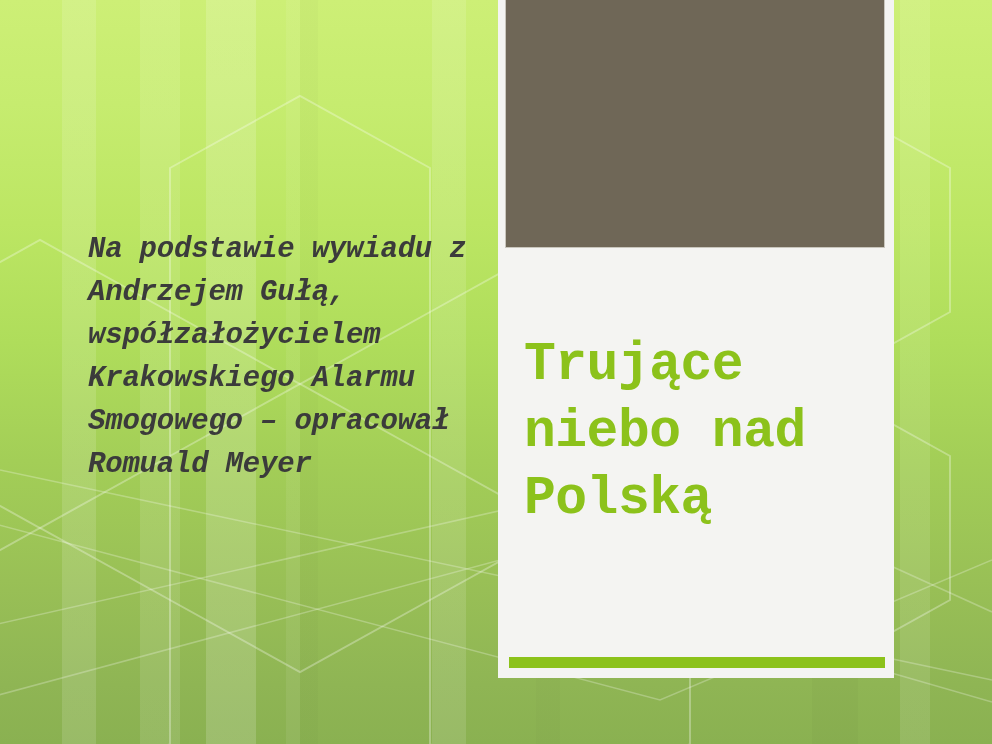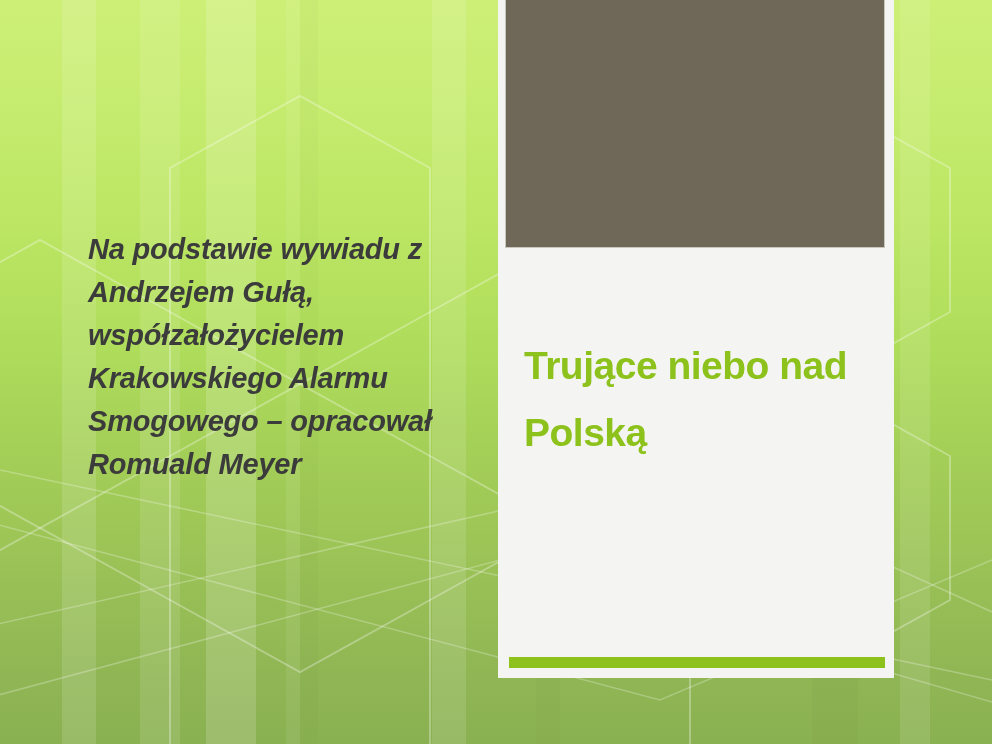--- a/index.html
+++ b/index.html
@@ -5,21 +5,21 @@
   html, body {
     margin: 0;
     padding: 0;
     background: #ffffff;
   }
   #slide {
     position: relative;
     width: 992px;
     height: 744px;
     overflow: hidden;
-    font-family: Liberation Sans, sans-serif;
+    font-family: Liberation Mono, monospace;
     background: linear-gradient(to bottom,
         #cdef76 0%,
         #c6ec6f 14%,
         #bce663 30%,
         #afdd5b 46%,
         #a3ce57 62%,
         #99c056 78%,
         #8fb554 92%,
         #8ab151 100%);
   }
@@ -89,21 +89,21 @@
     border: 1px solid #c9c6bd;
     box-sizing: border-box;
   }
   .card-title {
     position: absolute;
     left: 26px;
     top: 338px;
     width: 350px;
     color: #8cc21b;
     font-weight: bold;
-    font-size: 39px;
+    font-size: 53px;
     line-height: 67px;
     letter-spacing: -0.5px;
   }
   .card-accent-bar {
     position: absolute;
     left: 11px;
     top: 663px;
     width: 376px;
     height: 11px;
     background: #8cc21b;

